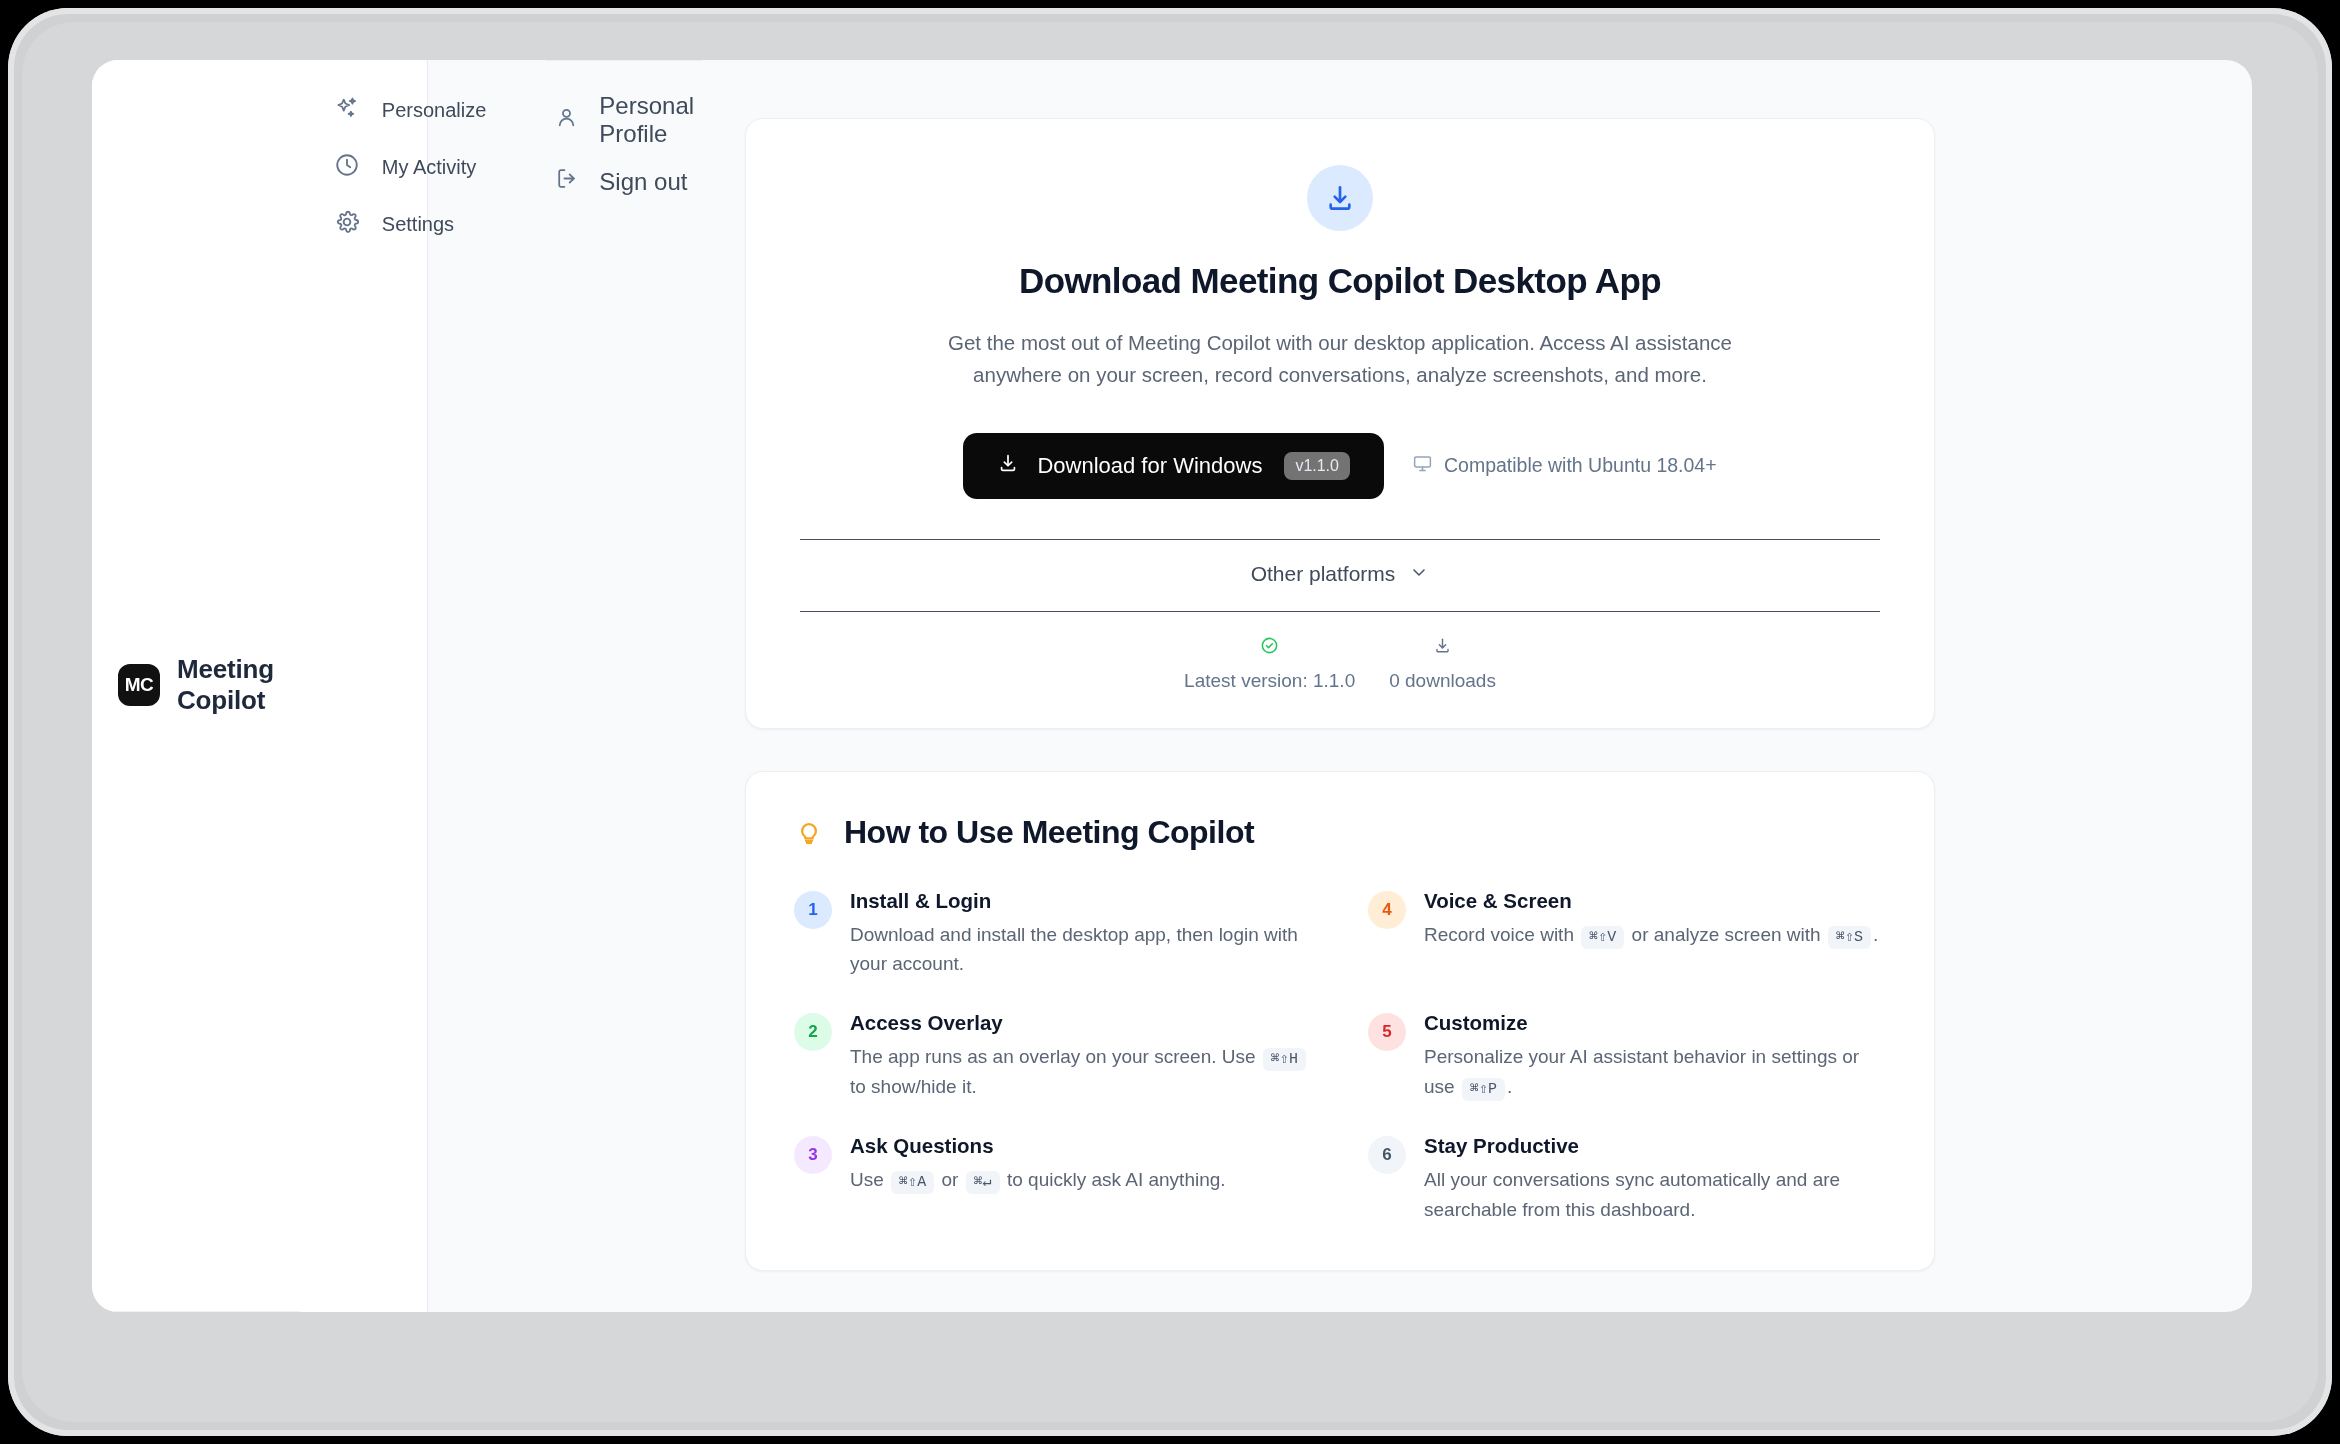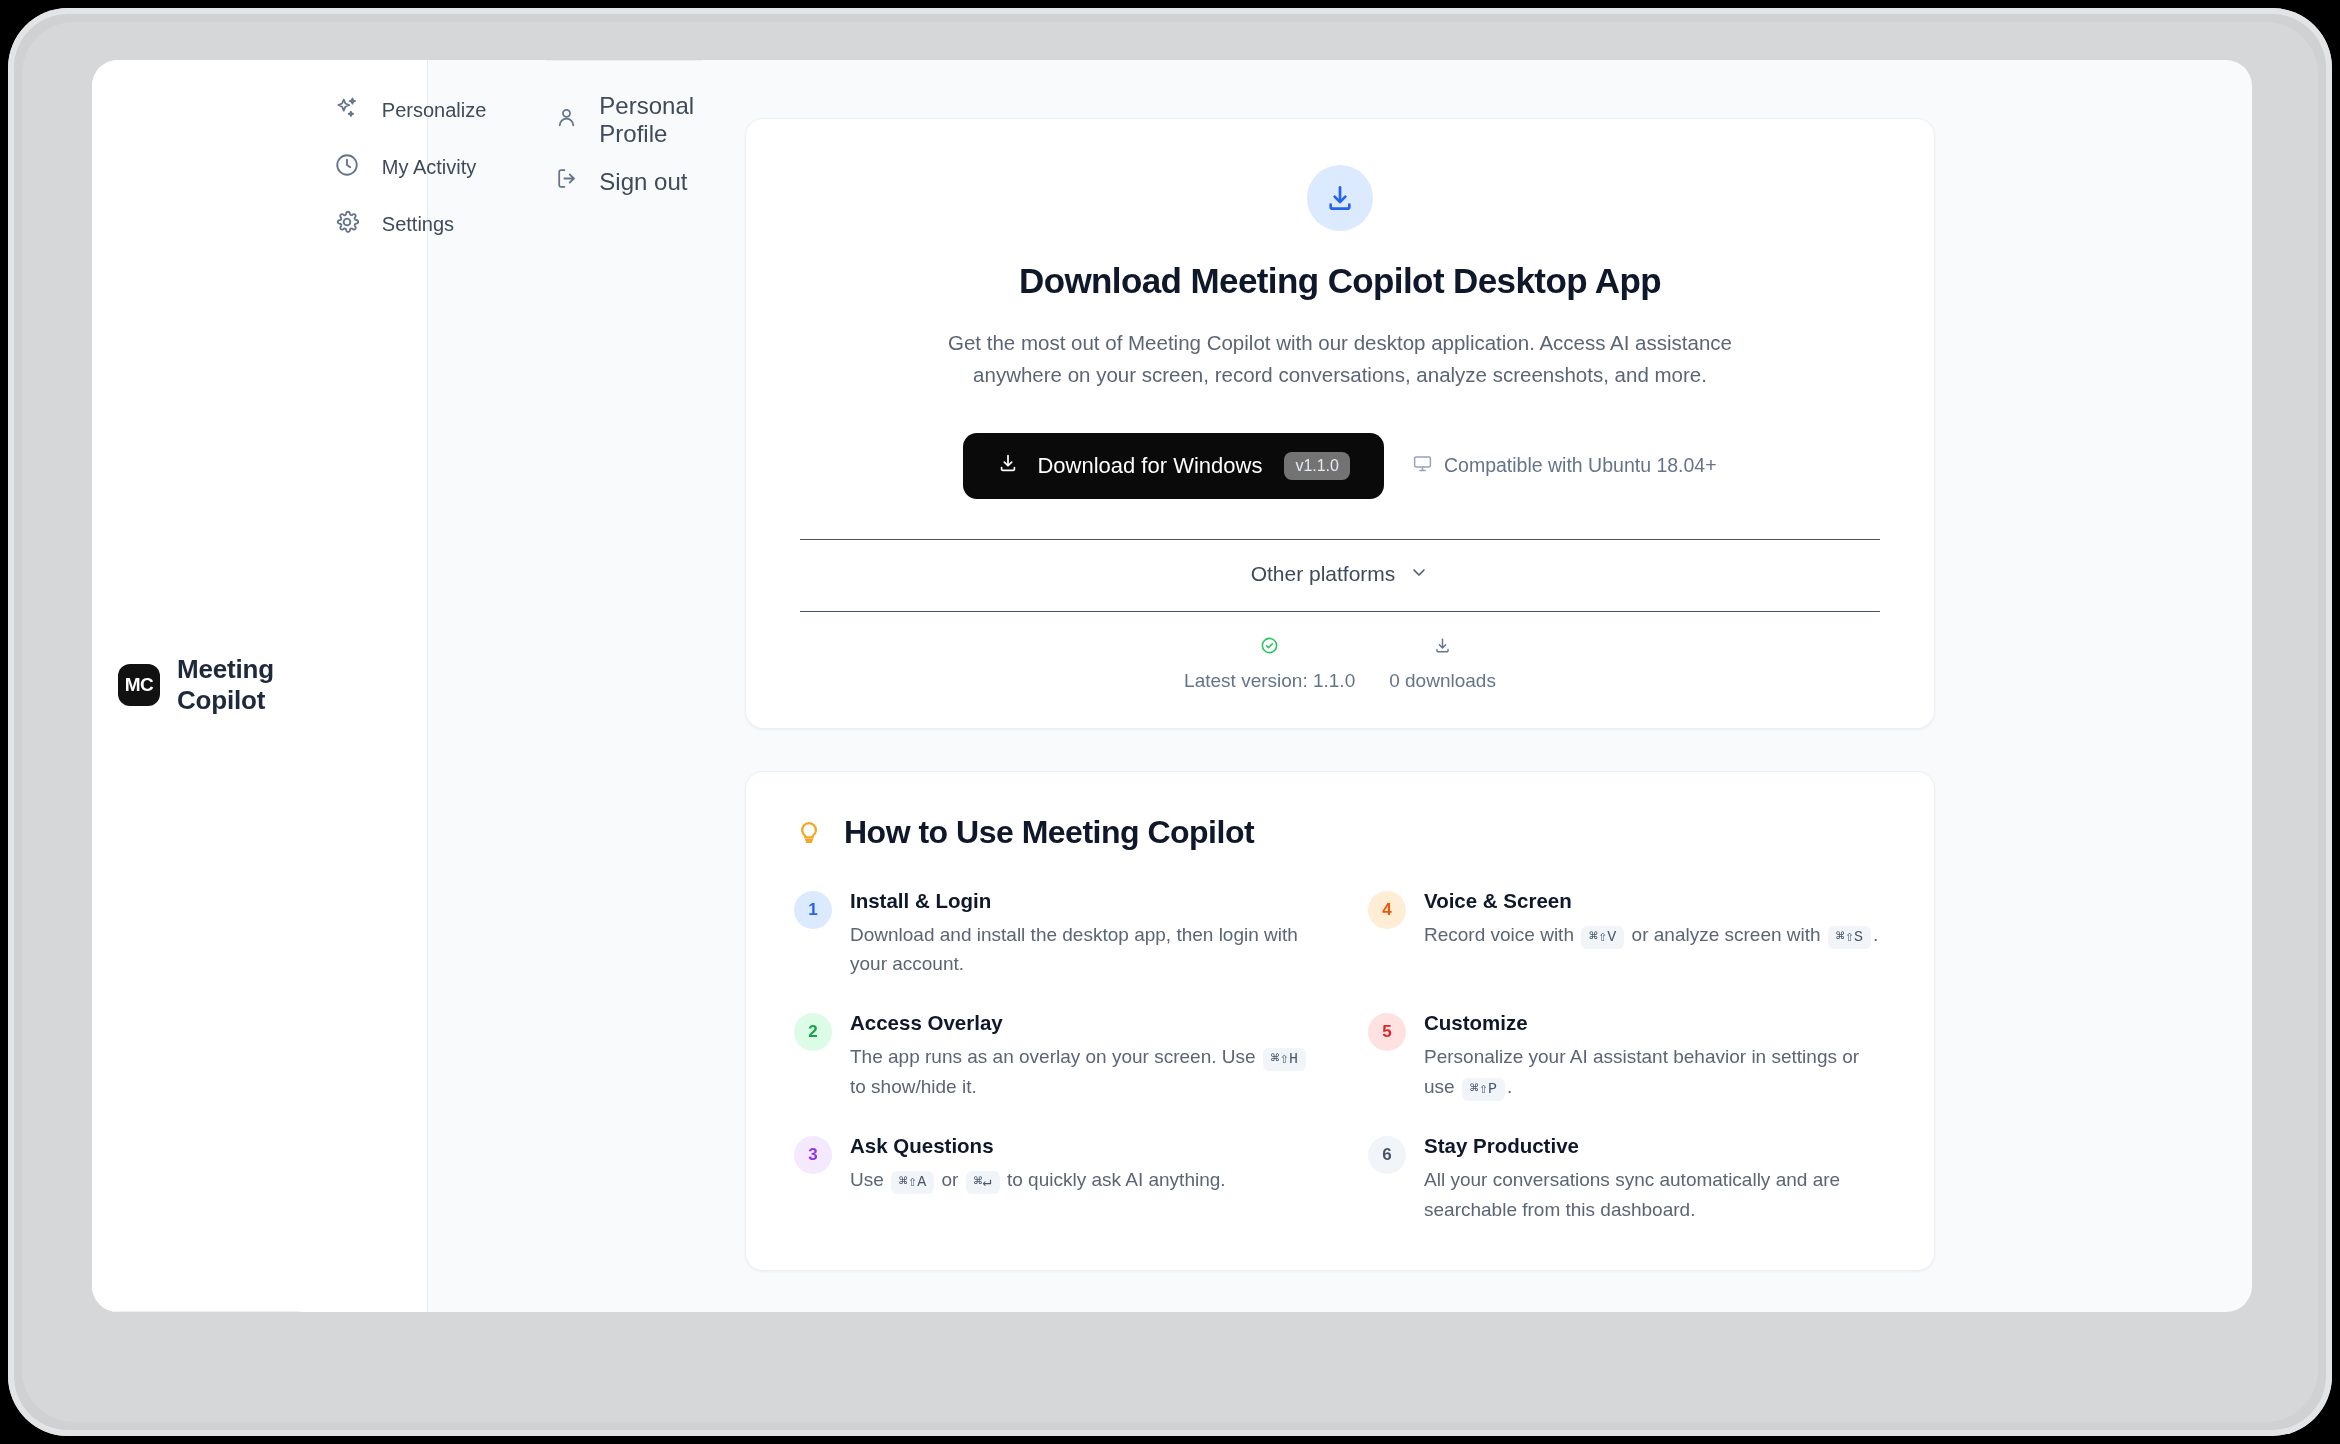--- a/index.html
+++ b/index.html
@@ -208,21 +208,21 @@
   }
   .meta-item { display: inline-flex; align-items: center; gap: 10px; flex-direction: column; }
 
   
   .howto-card {
     margin-top: 42px;
     padding: 42px 48px 46px 48px;
   }
   .section-head {
     display: flex;
-    align-items: flex-start;
+    align-items: center;
     gap: 20px;
     margin-bottom: 38px;
   }
   .section-title {
     font-size: 32px;
     font-weight: bold;
     color: #0f172a;
     letter-spacing: -0.5px;
   }
   .steps-grid {

